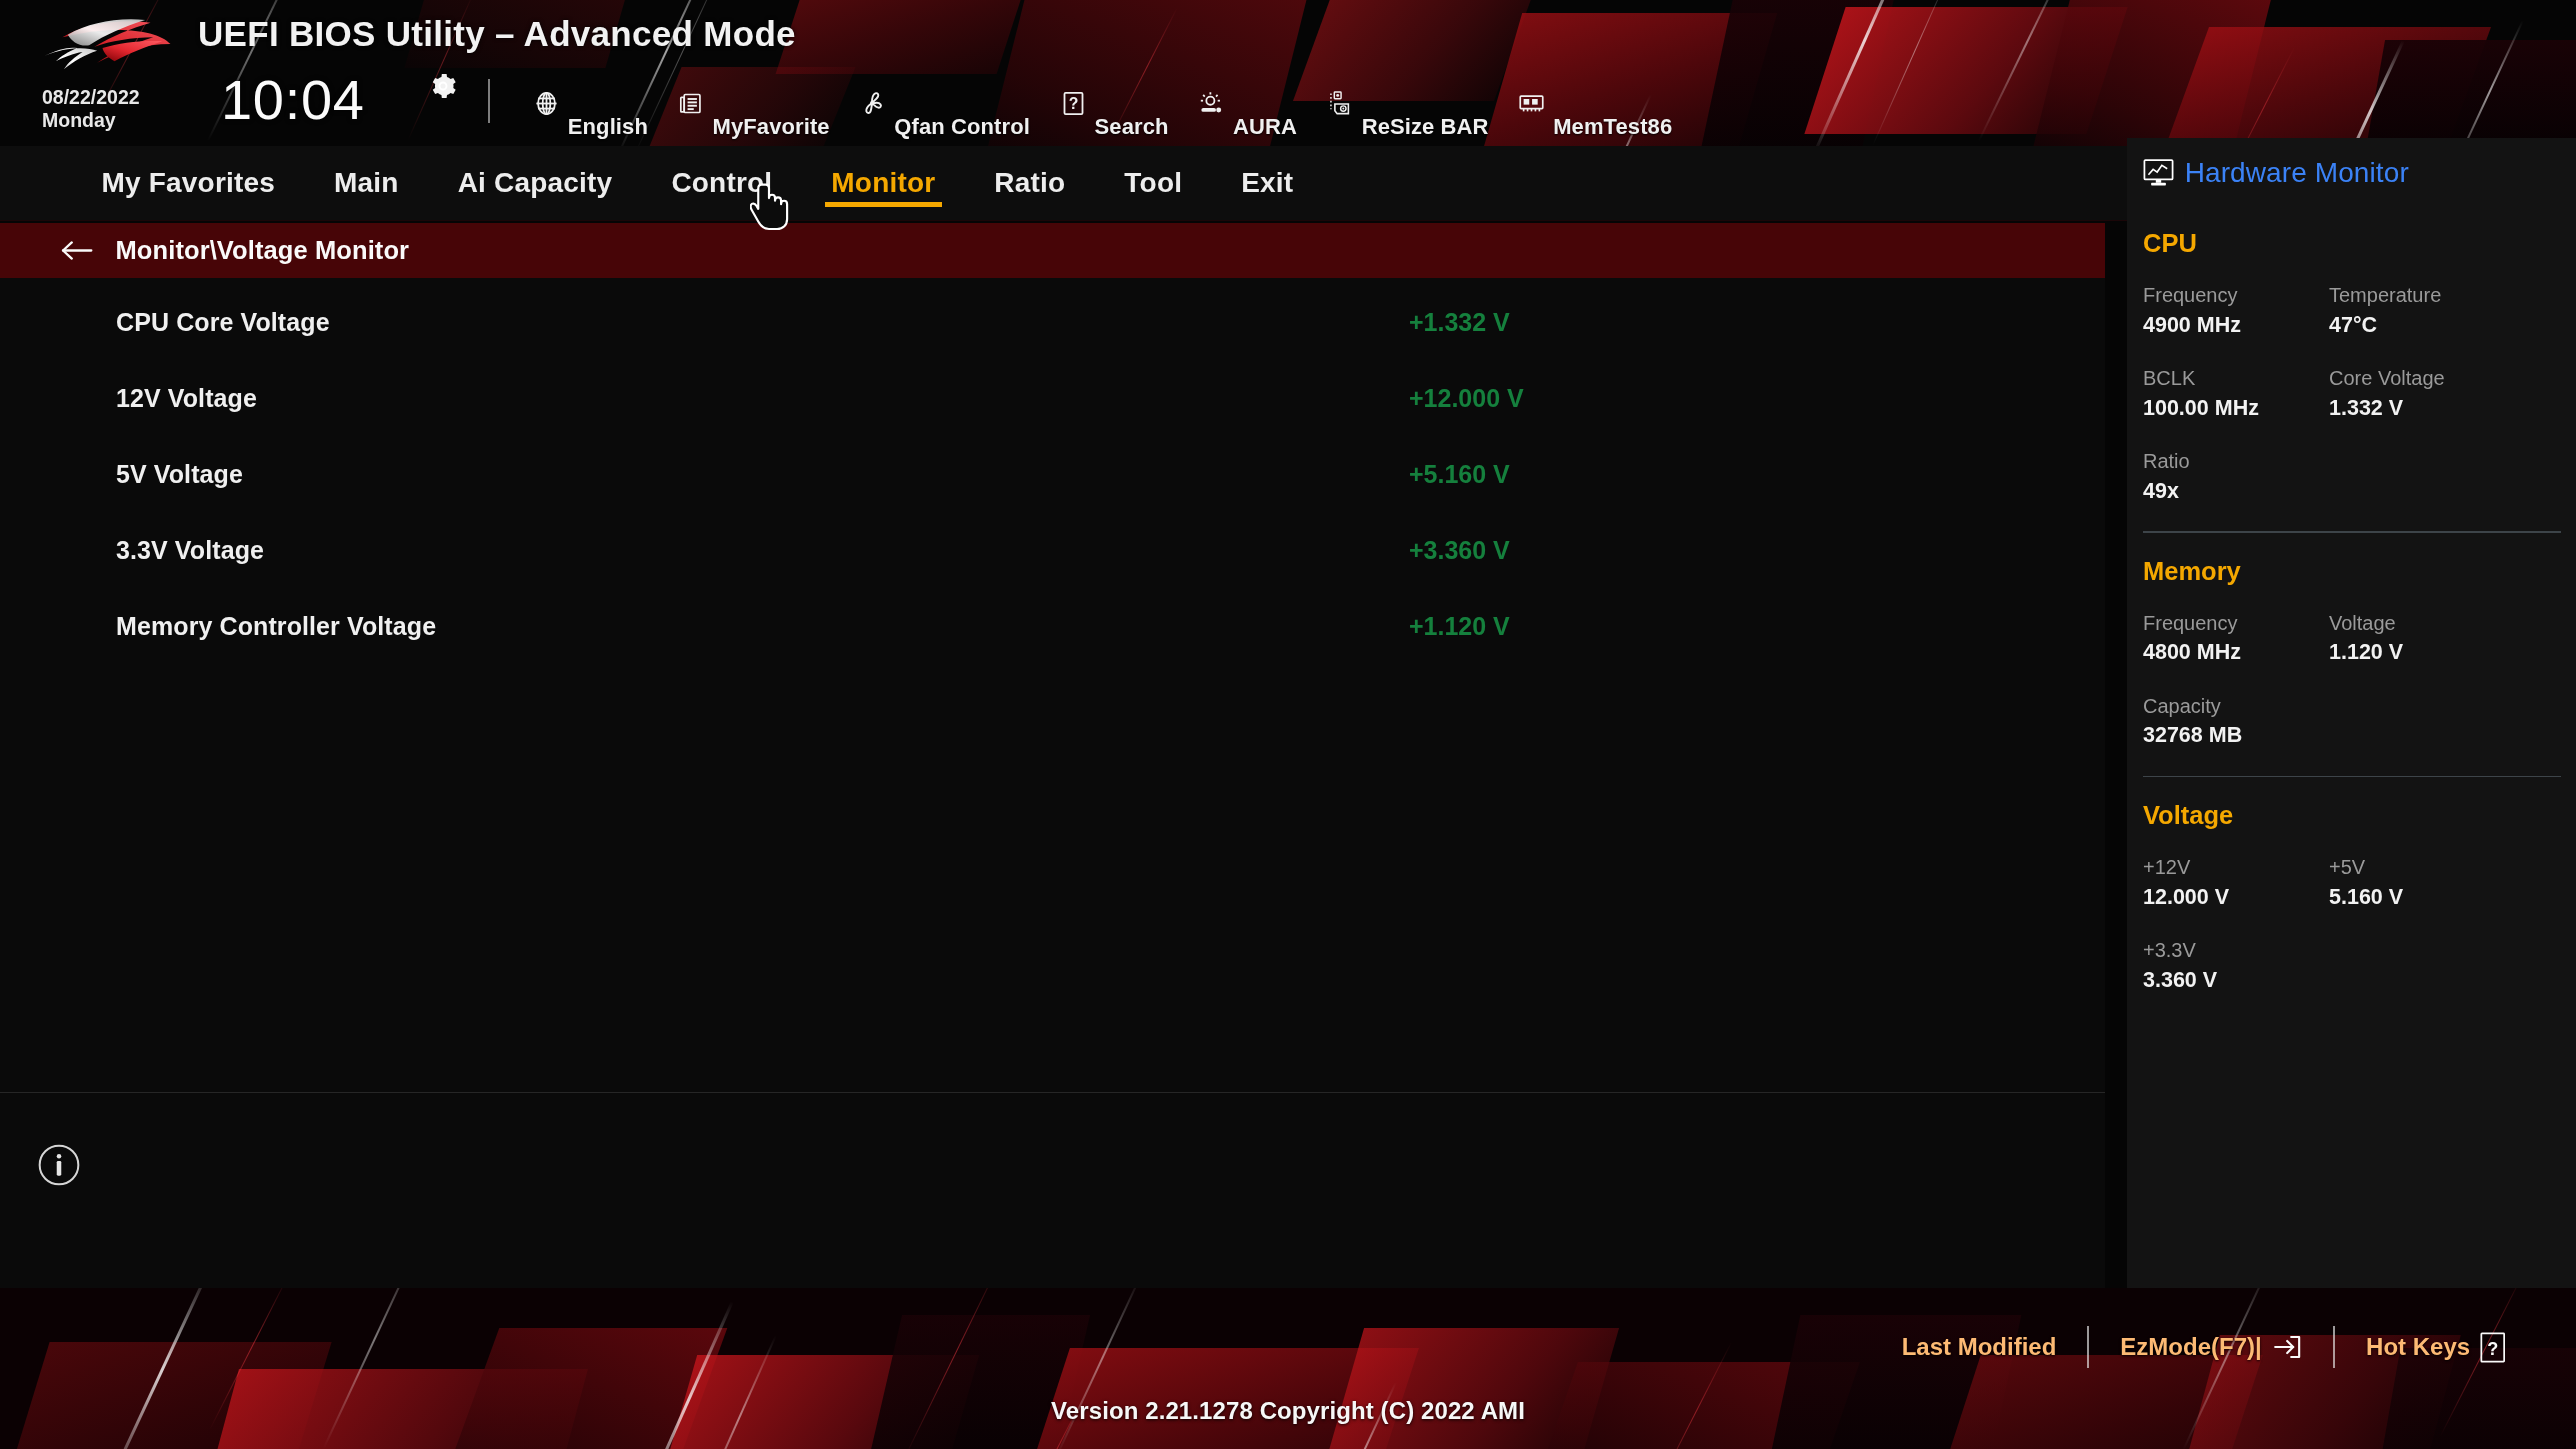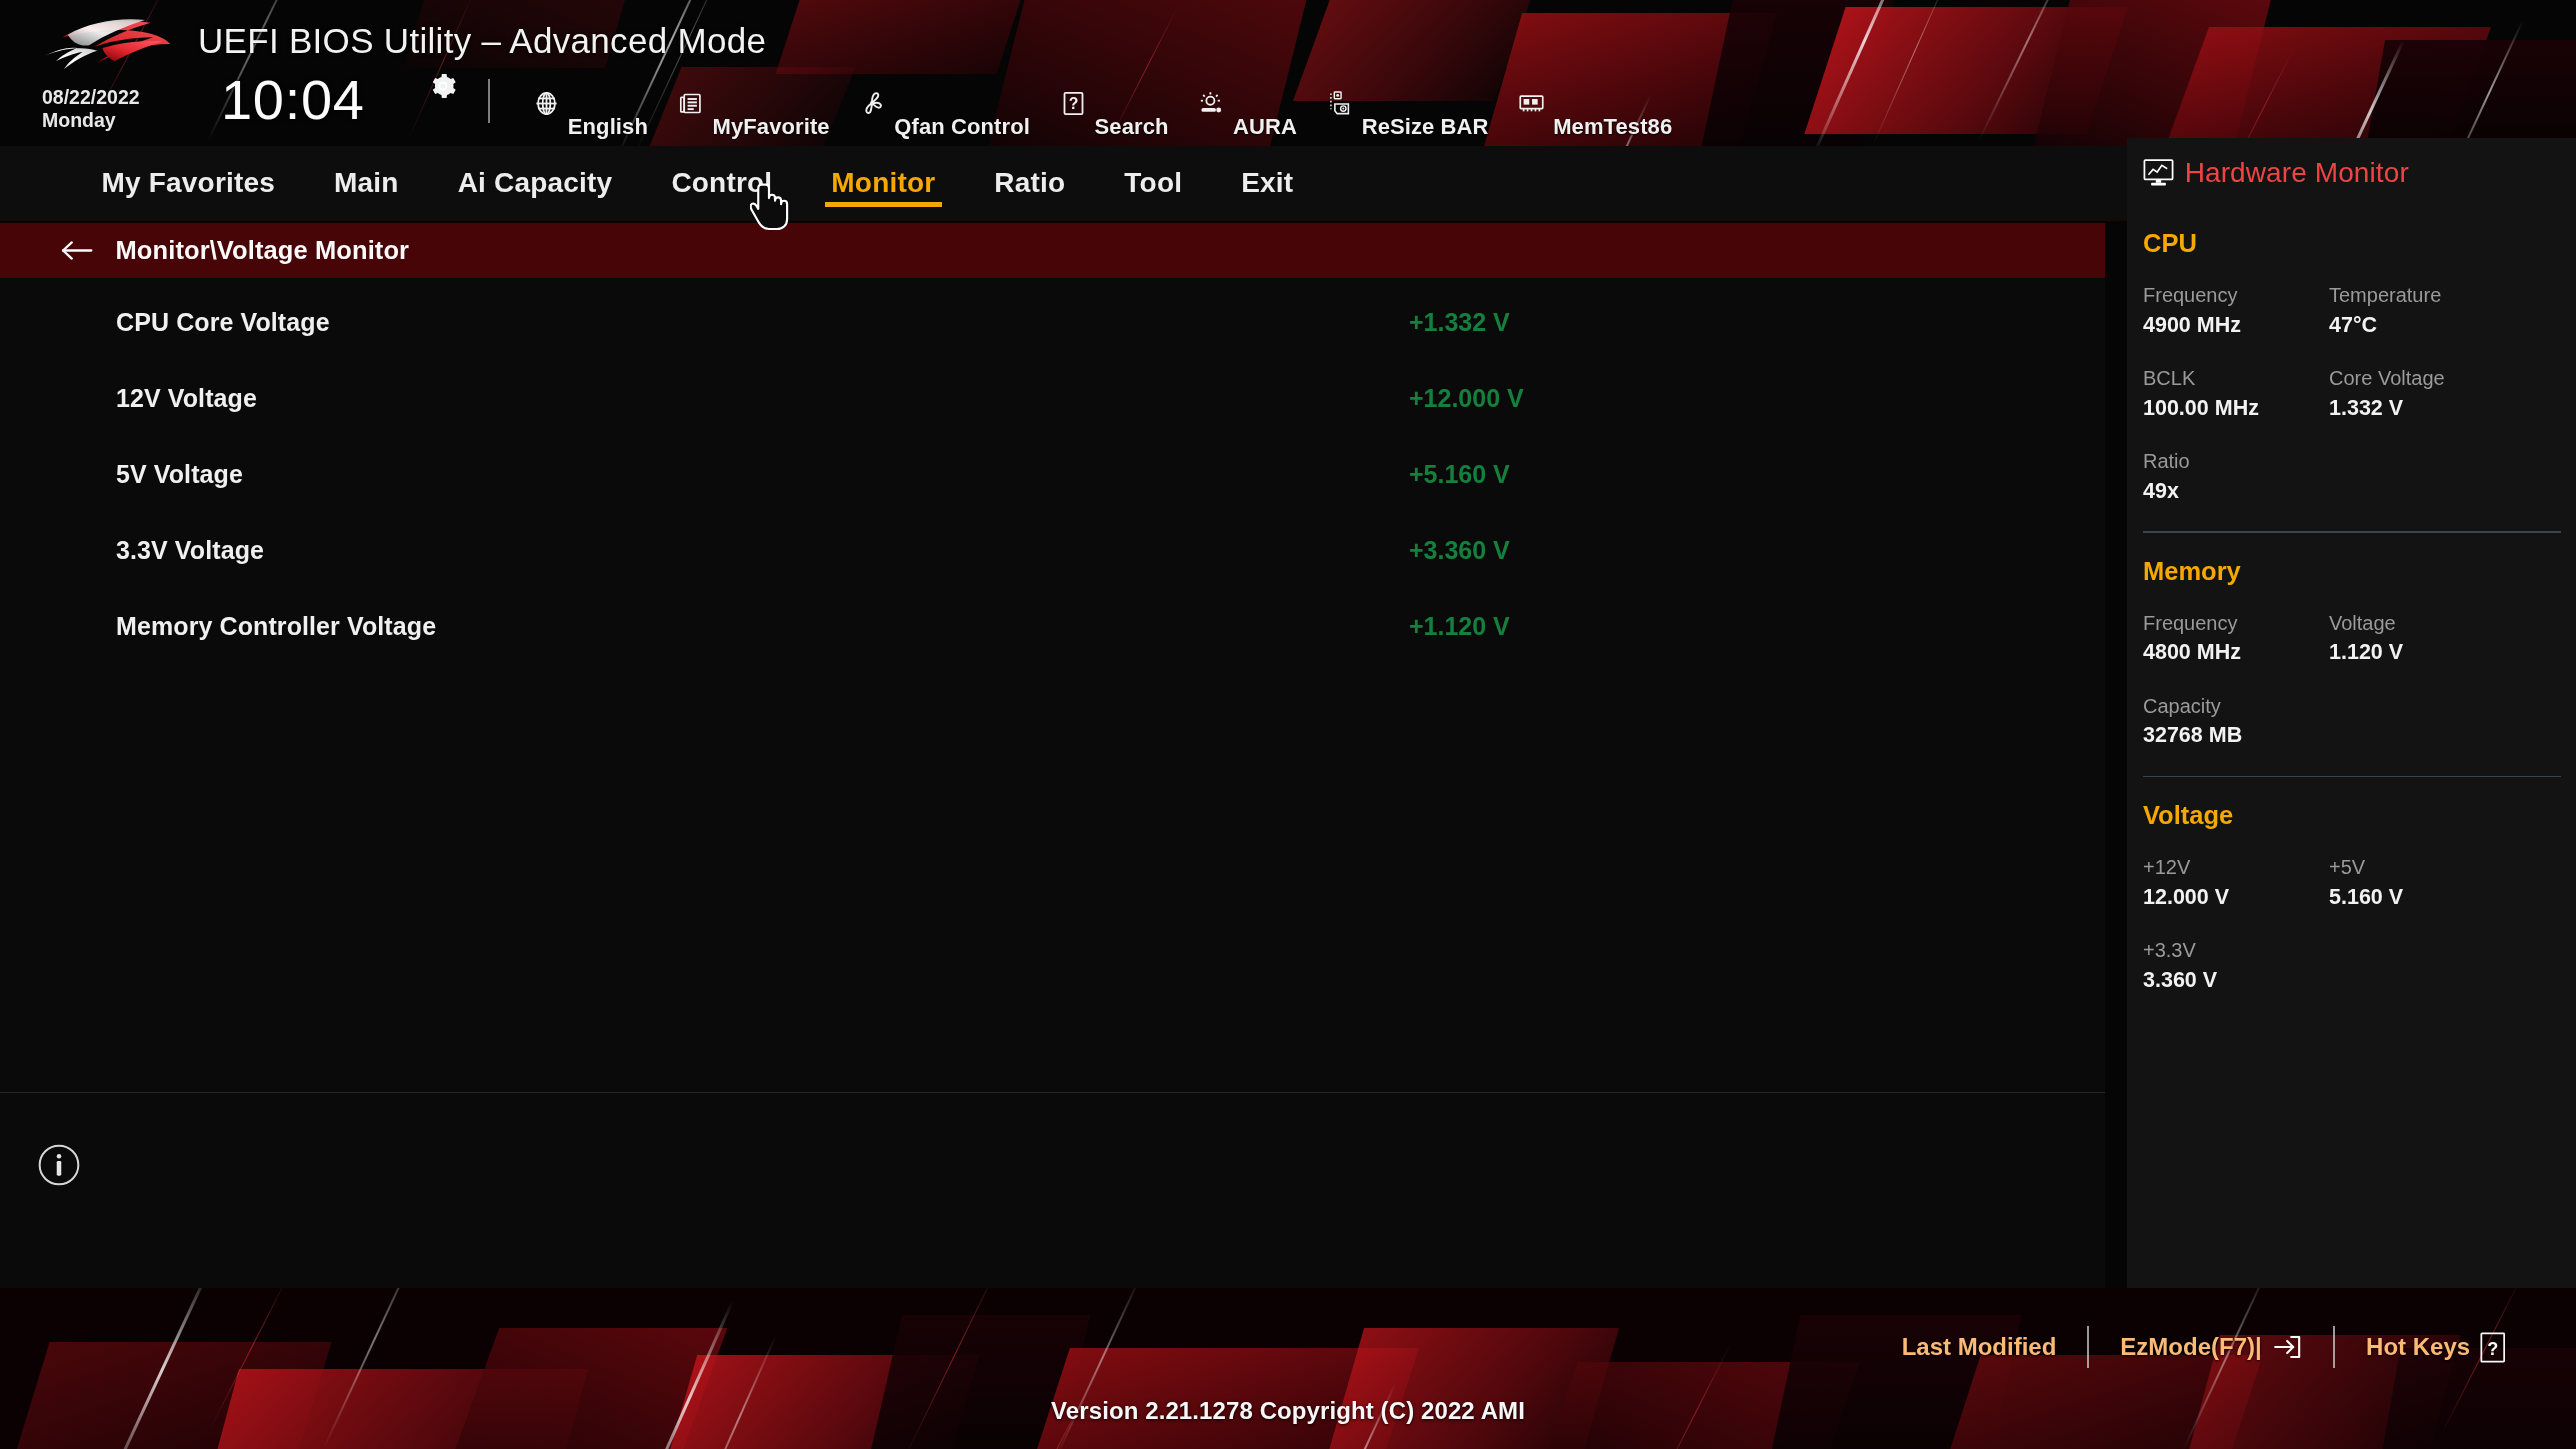--- a/index.html
+++ b/index.html
@@ -37,22 +37,22 @@
   }
   .streak-red {
     background:linear-gradient(to bottom, rgba(255,40,50,0) 0%, rgba(255,60,70,.8) 45%, rgba(255,40,50,0) 100%);
     transform-origin:top left;
   }
 
   
   .rog-logo { position:absolute; left:38px; top:8px; width:141px; height:72px; }
 
   .app-title {
-    position:absolute; left:198px; top:21px;
-    font-size:35px; font-weight:400; letter-spacing:0.3px;
+    position:absolute; left:198px; top:14px;
+    font-size:35px; font-weight:700; letter-spacing:0.3px;
     color:#f2f2f2; text-shadow:0 0 4px rgba(0,0,0,.9);
     white-space:nowrap;
   }
 
   .datebox { position:absolute; left:42px; top:86px; width:154px; line-height:1.18; }
   .datebox .d1 { font-size:19.5px; font-weight:700; color:#e8e8e8; }
   .datebox .d2 { font-size:19.5px; font-weight:700; color:#e8e8e8; }
 
   .clock {
     position:absolute; left:221px; top:67px;
@@ -131,21 +131,21 @@
   .info-btn { position:absolute; left:37px; top:865px; width:44px; height:44px; cursor:pointer; }
 
   
   .sidebar {
     position:absolute; left:2127px; top:138px; width:449px; height:1150px;
     background:#131313; padding:19px 0 0 0;
   }
   .sb-head {
     display:flex; align-items:center; gap:10.7px; padding:0 0 0 16px; margin-bottom:40px;
   }
-  .sb-head .sb-title { font-size:28px; font-weight:400; color:#ef4444; letter-spacing:0.1px; }
+  .sb-head .sb-title { font-size:28px; font-weight:400; color:#3b82f6; letter-spacing:0.1px; }
   .sb-monitor-ico { width:31px; height:29.5px; flex:0 0 auto; }
 
   .sb-section-title {
     font-size:25.5px; font-weight:700; color:#f5a800; padding-left:16px; margin-bottom:24px;
   }
   .sb-grid { display:flex; padding-left:16px; margin-bottom:25.5px; }
   .sb-cell { width:186px; }
   .sb-cell .k { font-size:20px; font-weight:400; color:#9a9a9a; line-height:1.35; margin-bottom:2.7px; }
   .sb-cell .v { font-size:21.5px; font-weight:700; color:#f2f2f2; line-height:1.3; }
   .sb-rule { height:1.3px; background:#3d4449; margin:20px 14.8px 24px 16px; }

